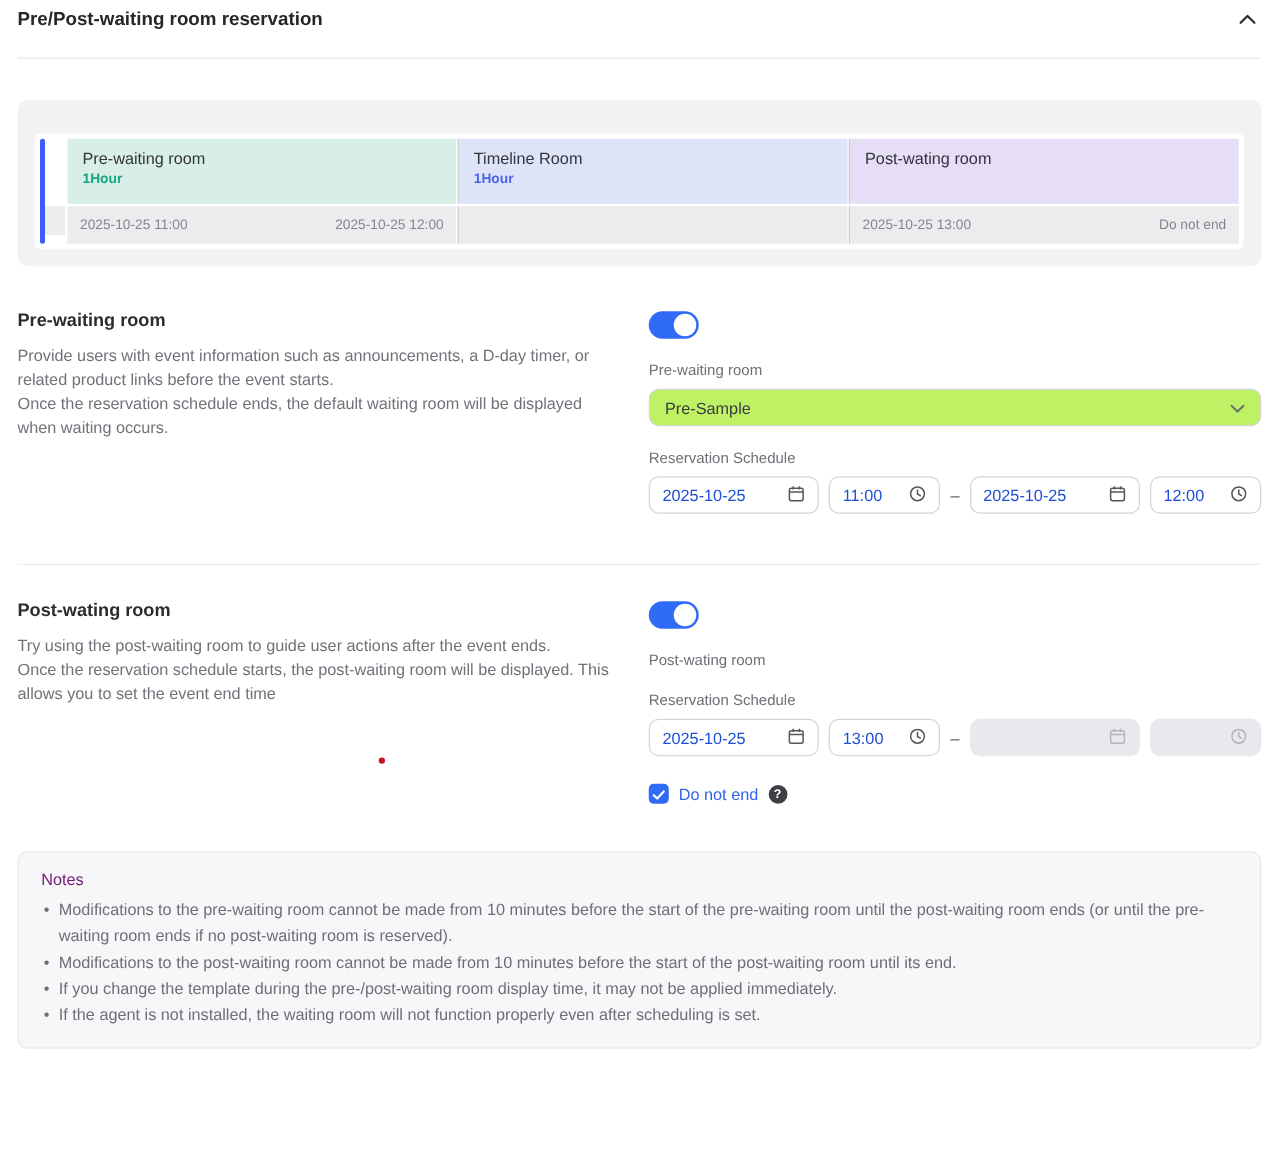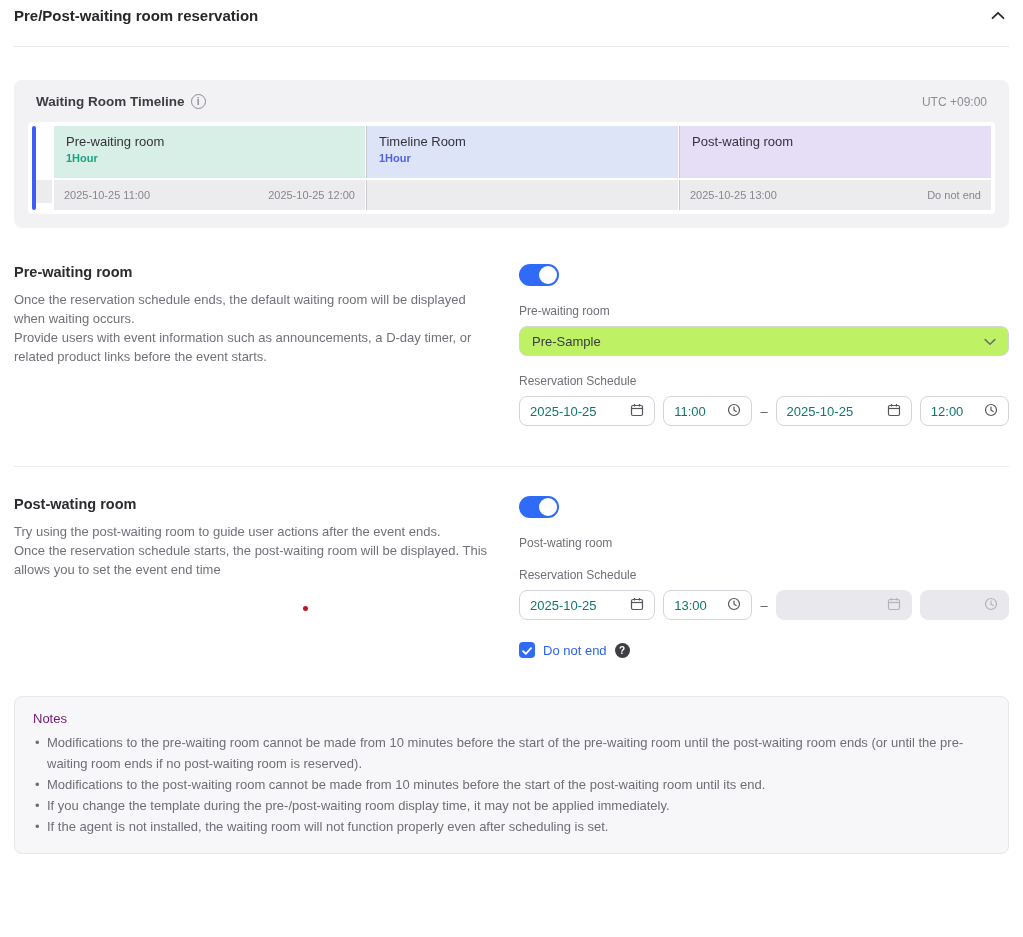--- a/index.html
+++ b/index.html
@@ -42,21 +42,21 @@
   .sec-desc + .sec-desc { margin-top:0; }
 
   
   .toggle { width:40px; height:22px; background:#2f6bf6; border-radius:11px; position:relative; border:none; cursor:pointer; display:block; }
   .toggle .knob { position:absolute; top:2px; right:2px; width:18px; height:18px; background:#fff; border-radius:50%; }
 
   .field-label { margin-top:18px; font-size:12px; color:#6f6f77; }
   .select { margin-top:8px; height:30px; background:#bef264; border:1px solid #d4d4da; border-radius:8px; display:flex; align-items:center; justify-content:space-between; padding:0 12px; font-size:13px; color:#3a3a40; cursor:pointer; }
 
   .sched-row { margin-top:8px; display:flex; align-items:center; gap:8px; }
-  .input-box { height:30px; background:#fff; border:1px solid #d4d4da; border-radius:8px; display:flex; align-items:center; justify-content:space-between; padding:0 10px; font-size:13px; color:#0f766e; cursor:text; }
+  .input-box { height:30px; background:#fff; border:1px solid #d4d4da; border-radius:8px; display:flex; align-items:center; justify-content:space-between; padding:0 10px; font-size:13px; color:#1d4ed8; cursor:text; }
   .input-box.date { flex:1.7 1 0; }
   .input-box.time { flex:1 1 0; }
   .input-box.disabled { background:#e8e8ed; border-color:#e8e8ed; cursor:default; }
   .input-box.disabled .ic path, .input-box.disabled .ic rect, .input-box.disabled .ic circle, .input-box.disabled .ic line { stroke:#b3b3bb; }
   .range-dash { color:#55555c; font-size:13px; }
 
   .ic { flex:0 0 auto; }
 
   .sec-divider { height:1px; background:#ededf0; margin:40px 0 0 0; }
 
@@ -86,27 +86,20 @@
       <span>
         <svg width="14" height="9" viewBox="0 0 14 9">
             <path d="M1.5 7.2 7 1.8l5.5 5.4" fill="none" stroke="#2b2b30" stroke-width="1.8" stroke-linecap="round" stroke-linejoin="round"></path>
           </svg>
       </span>
     </button>
   </div>
   <div class="divider"></div>
 
   <div class="tl-panel">
-    <div class="tl-head">
-      <div class="tl-title">
-        <span>Waiting Room Timeline</span>
-        <i class="info-ic">i</i>
-      </div>
-      <div class="tl-utc">UTC +09:00</div>
-    </div>
 
     <div class="tl-wrap">
       <div class="tl-marker"></div>
       <div class="tl-grid">
         <div class="tl-spacer">
           <div style="height:52px;"></div>
           <div class="spacer-dates"></div>
         </div>
 
         <div class="seg-col col-gap">
@@ -141,22 +134,22 @@
             <span>Do not end</span>
           </div>
         </div>
       </div>
     </div>
   </div>
 
   <div class="section" style="margin-top:36px;">
     <div class="sec-left">
       <div class="sec-title">Pre-waiting room</div>
+      <div class="sec-desc">Provide users with event information such as announcements, a D-day timer, or related product links before the event starts.</div>
       <div class="sec-desc">Once the reservation schedule ends, the default waiting room will be displayed when waiting occurs.</div>
-      <div class="sec-desc">Provide users with event information such as announcements, a D-day timer, or related product links before the event starts.</div>
     </div>
     <div class="sec-right">
       <button class="toggle">
           <span class="knob"></span>
         </button>
 
       <div class="field-label">Pre-waiting room</div>
       <div class="select">
         <span>Pre-Sample</span>
         <span>

